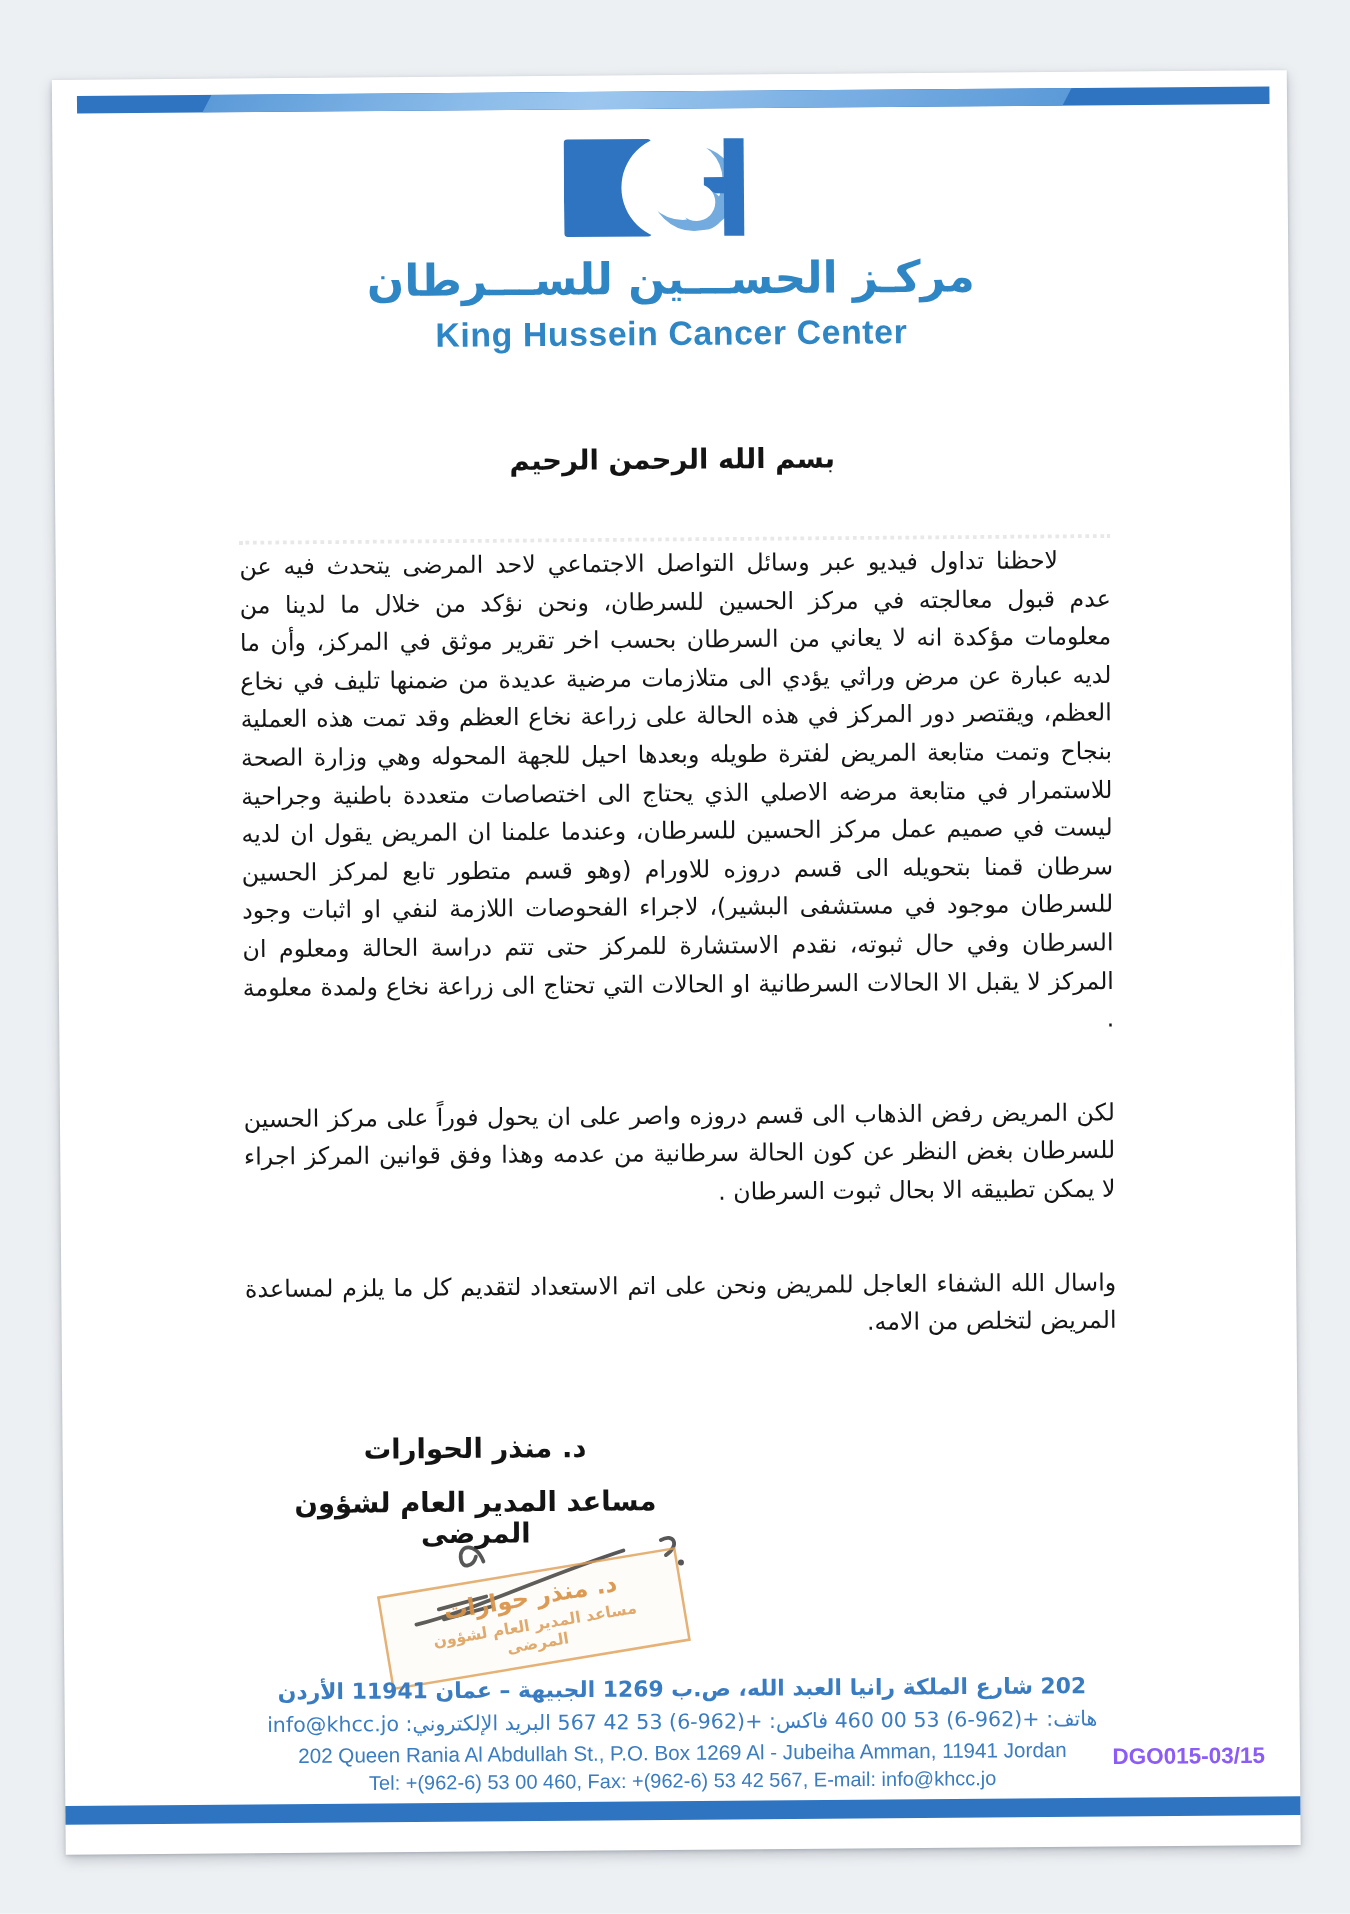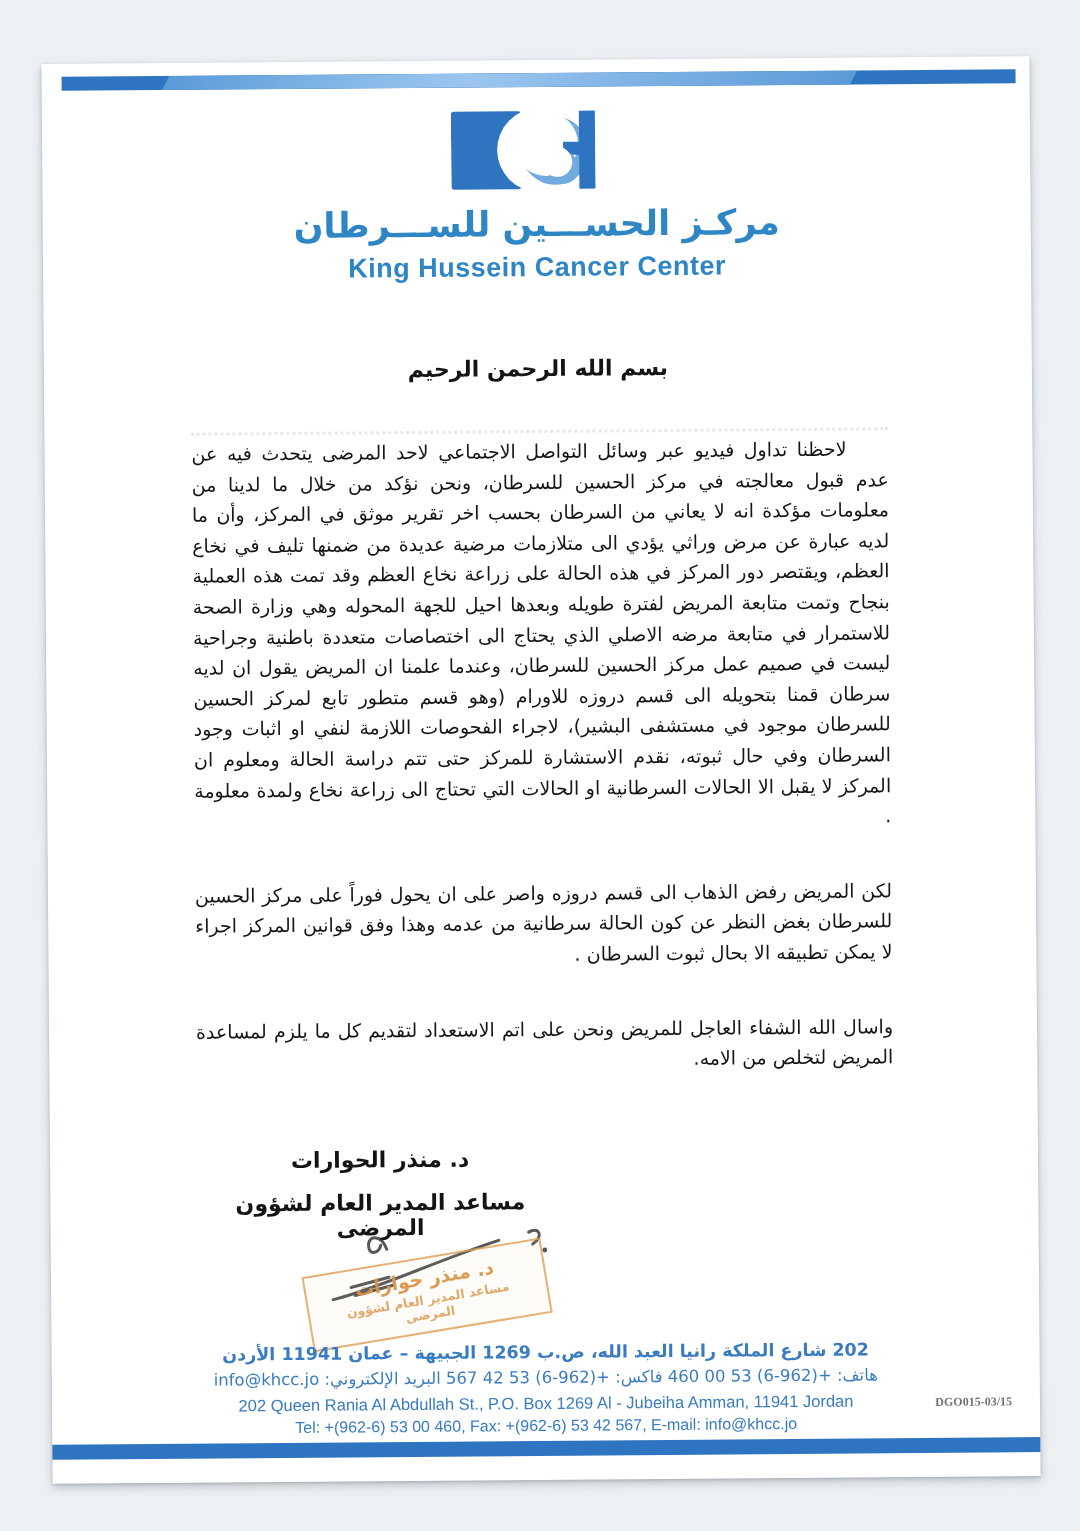--- a/index.html
+++ b/index.html
@@ -83,22 +83,22 @@
     position:absolute;left:0;top:1282px;width:100%;text-align:center;
     color:#3a7cc1;
   }
   .f-line{margin:0 auto;}
   .f-ar1{direction:rtl;font-size:17.5px;font-weight:700;margin-bottom:6px;}
   .f-ar2{direction:rtl;font-size:16.5px;font-weight:500;margin-bottom:7px;}
   .f-en1{font-family:"Liberation Sans",sans-serif;font-size:16.5px;font-weight:500;margin-bottom:4px;}
   .f-en2{font-family:"Liberation Sans",sans-serif;font-size:16px;font-weight:500;}
   .doc-code{
     position:absolute;right:28px;top:1338px;
-    color:#737373;font-size:12px;font-weight:700;
-    font-family:Liberation Serif, serif;
+    color:#8b5cf6;font-size:18px;font-weight:700;
+    font-family:Liberation Sans, sans-serif;
   }
   .bottombar{
     position:absolute;left:0;top:1381px;width:100%;height:15px;
     background:#2e74c0;
   }
 </style>
 </head>
 <body>
 
 <div class="paper">

